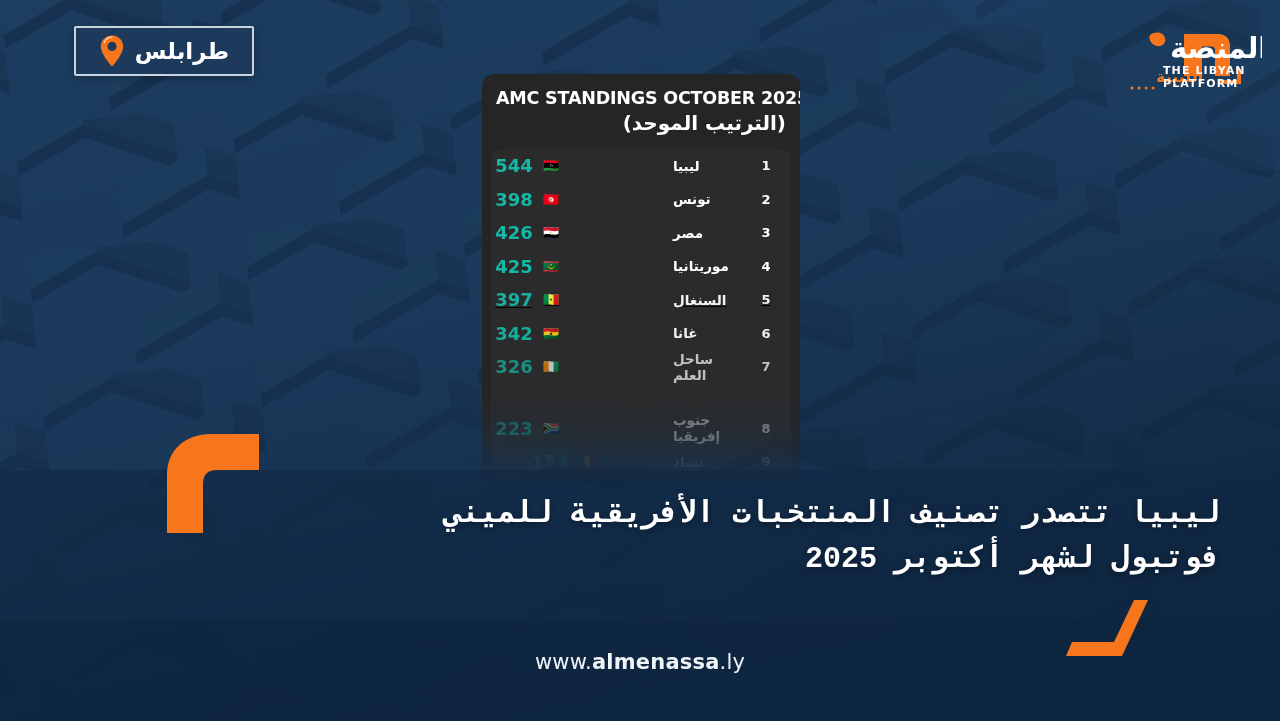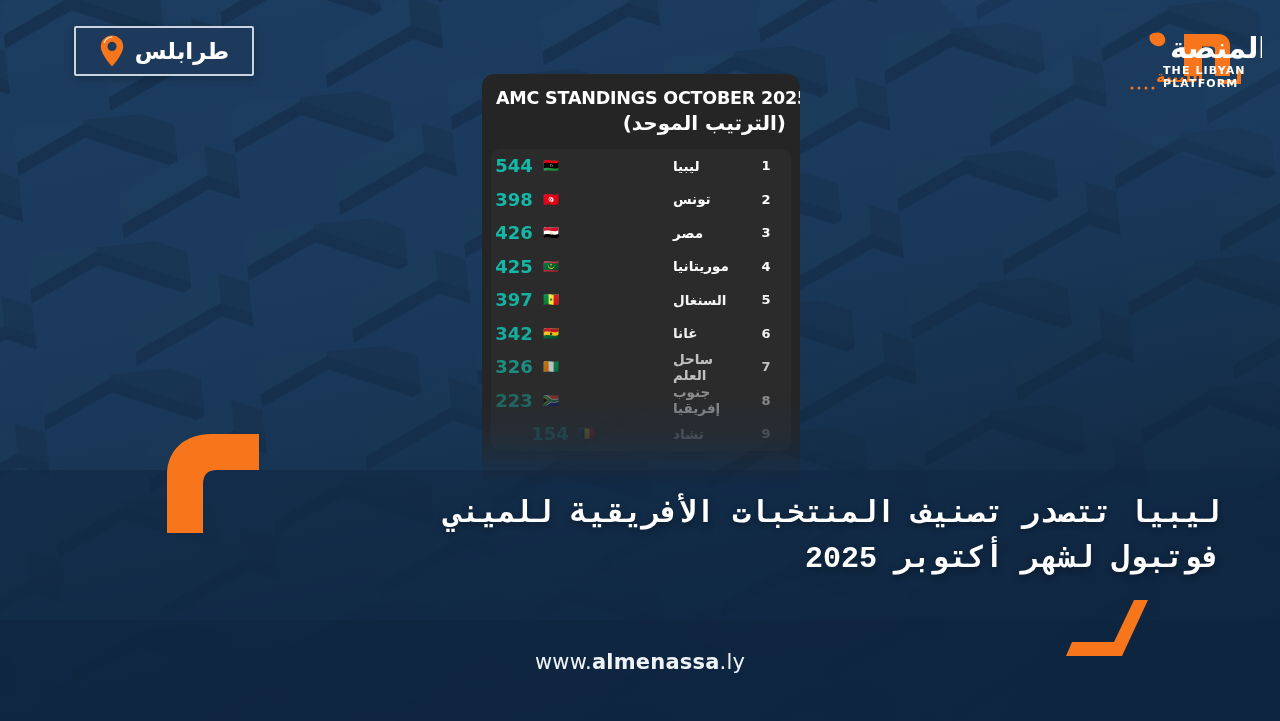--- a/index.html
+++ b/index.html
@@ -229,42 +229,42 @@
           <div class="c-country">مصر</div>
           <div class="c-rank">3</div>
         </div>
         <div class="trow" style="opacity: 1;">
           <div class="c-pts">425</div>
           <div class="c-flag">🇲🇷</div>
           <div class="c-spacer"></div>
           <div class="c-country">موريتانيا</div>
           <div class="c-rank">4</div>
         </div>
-        <div class="trow" style="opacity: 0.95;">
+        <div class="trow" style="opacity: 0.95; text-decoration: underline;">
           <div class="c-pts">397</div>
           <div class="c-flag">🇸🇳</div>
           <div class="c-spacer"></div>
           <div class="c-country">السنغال</div>
           <div class="c-rank">5</div>
         </div>
         <div class="trow" style="opacity: 0.92;">
           <div class="c-pts">342</div>
           <div class="c-flag">🇬🇭</div>
           <div class="c-spacer"></div>
           <div class="c-country">غانا</div>
           <div class="c-rank">6</div>
         </div>
         <div class="trow" style="opacity: 0.7;">
           <div class="c-pts">326</div>
           <div class="c-flag">🇨🇮</div>
           <div class="c-spacer"></div>
           <div class="c-country">ساحل العلم</div>
           <div class="c-rank">7</div>
         </div>
-        <div class="trow" style="opacity: 0.45;">
+        <div class="trow" style="opacity: 0.45; margin-top: 28px;">
           <div class="c-pts">223</div>
           <div class="c-flag">🇿🇦</div>
           <div class="c-spacer"></div>
           <div class="c-country">جنوب إفريقيا</div>
           <div class="c-rank">8</div>
         </div>
         <div class="trow" style="opacity: 0.22; margin-left: 36px;">
           <div class="c-pts">154</div>
           <div class="c-flag">🇹🇩</div>
           <div class="c-spacer"></div>

